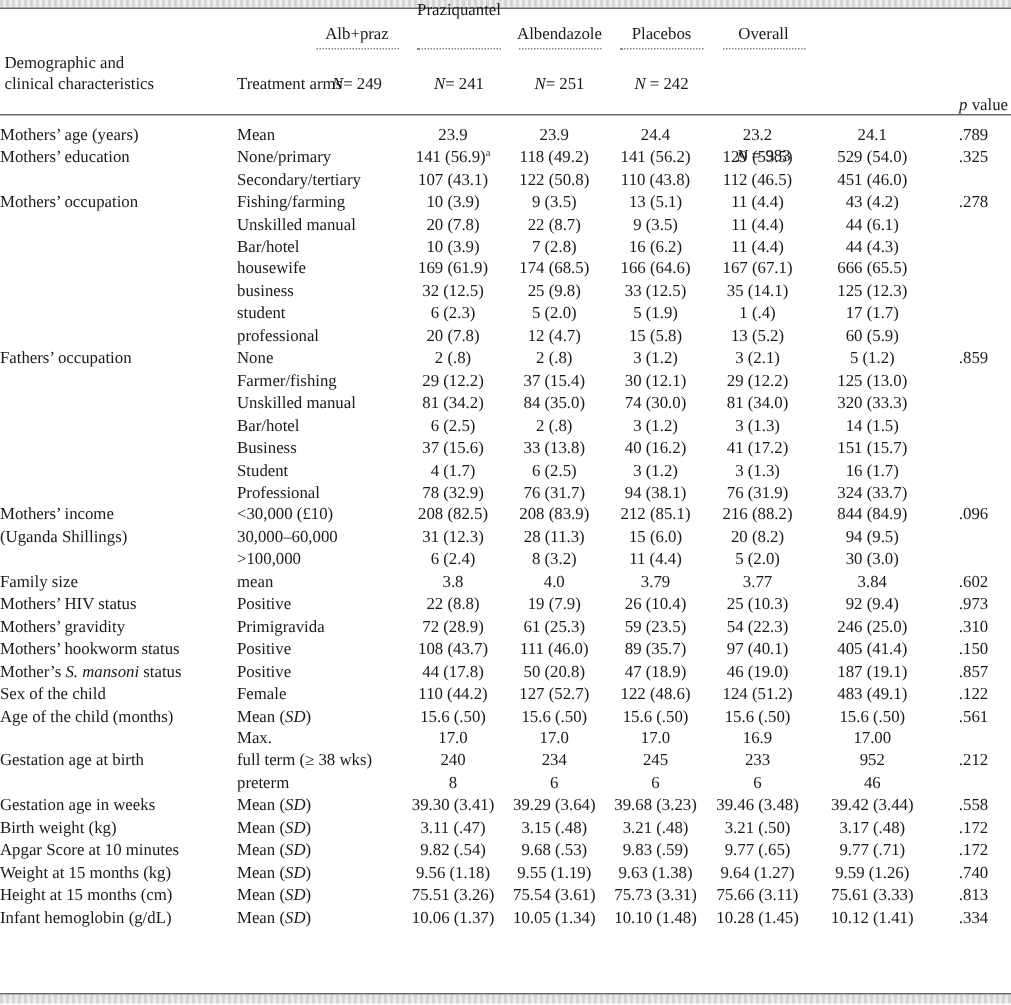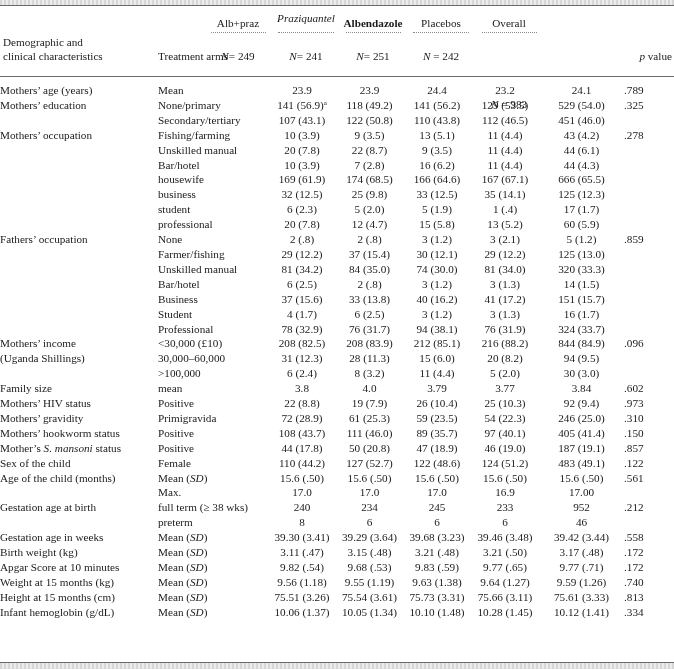--- a/index.html
+++ b/index.html
@@ -25,51 +25,51 @@
   .hdr.c { transform: translateX(-50%); text-align: center; }
   i { font-style: italic; }
   table.body {
     position: absolute; left: 0; top: 83px; width: 674px;
     border-collapse: collapse; table-layout: fixed;
   }
   table.body td { padding: 0; height: 14.9px; line-height: 14.9px; white-space: nowrap; vertical-align: top; }
   td.char { padding-left: 3px; }
   td.arm { }
   td.num { text-align: center; }
-  td.pv { text-align: left; padding-right: 2px; }
+  td.pv { text-align: center; padding-right: 2px; }
   sup { font-size: 7px; line-height: 0; vertical-align: 4px; }
 </style>
 </head>
 <body>
 
 <div class="wrap">
   <div class="rule-top"></div>
 
   <div class="hdr" style="left:3px; top:36px;">Demographic and</div>
   <div class="hdr" style="left:3px; top:50px;">clinical characteristics</div>
   <div class="hdr" style="left:158px; top:50px;">Treatment arms</div>
 
   <div class="hdr c" style="left:238px; top:17px;">Alb+praz</div>
-  <div class="hdr c" style="left:306px; top:12px;font-style:italic;">Praziquantel</div>
-  <div class="hdr c" style="left:373px; top:17px;font-weight:bold;">Albendazole</div>
+  <div class="hdr c" style="left:306px; top:1px;">Praziquantel</div>
+  <div class="hdr c" style="left:373px; top:17px;">Albendazole</div>
   <div class="hdr c" style="left:441px; top:17px;">Placebos</div>
   <div class="hdr c" style="left:509px; top:17px;">Overall</div>
 
   <div class="grp-line" style="left:211px; width:55px;"></div>
   <div class="grp-line" style="left:278px; width:56px;"></div>
   <div class="grp-line" style="left:346px; width:55px;"></div>
   <div class="grp-line" style="left:413px; width:56px;"></div>
   <div class="grp-line" style="left:482px; width:55px;"></div>
 
   <div class="hdr c" style="left:238px; top:50px;"><i>N</i><span>= 249</span></div>
   <div class="hdr c" style="left:306px; top:50px;"><i>N</i><span>= 241</span></div>
   <div class="hdr c" style="left:373px; top:50px;"><i>N</i><span>= 251</span></div>
   <div class="hdr c" style="left:441px; top:50px;"><i>N</i><span style="white-space:pre"> = 242</span></div>
   <div class="hdr c" style="left:509px; top:50px;margin-top:48px;"><i>N</i><span style="white-space:pre"> = 983</span></div>
-  <div class="hdr" style="right:2px; top:50px;"><i>p</i><span style="white-space:pre"> value</span></div>
+  <div class="hdr" style="right:2px; top:64px;"><i>p</i><span style="white-space:pre"> value</span></div>
 
   <div class="head-rule"></div>
 
   <table class="body" id="tbody-table">
     <colgroup>
       <col style="width:158px">
         <col style="width:50px">
       <col style="width:60px">
         <col style="width:68px">
         <col style="width:67px">

